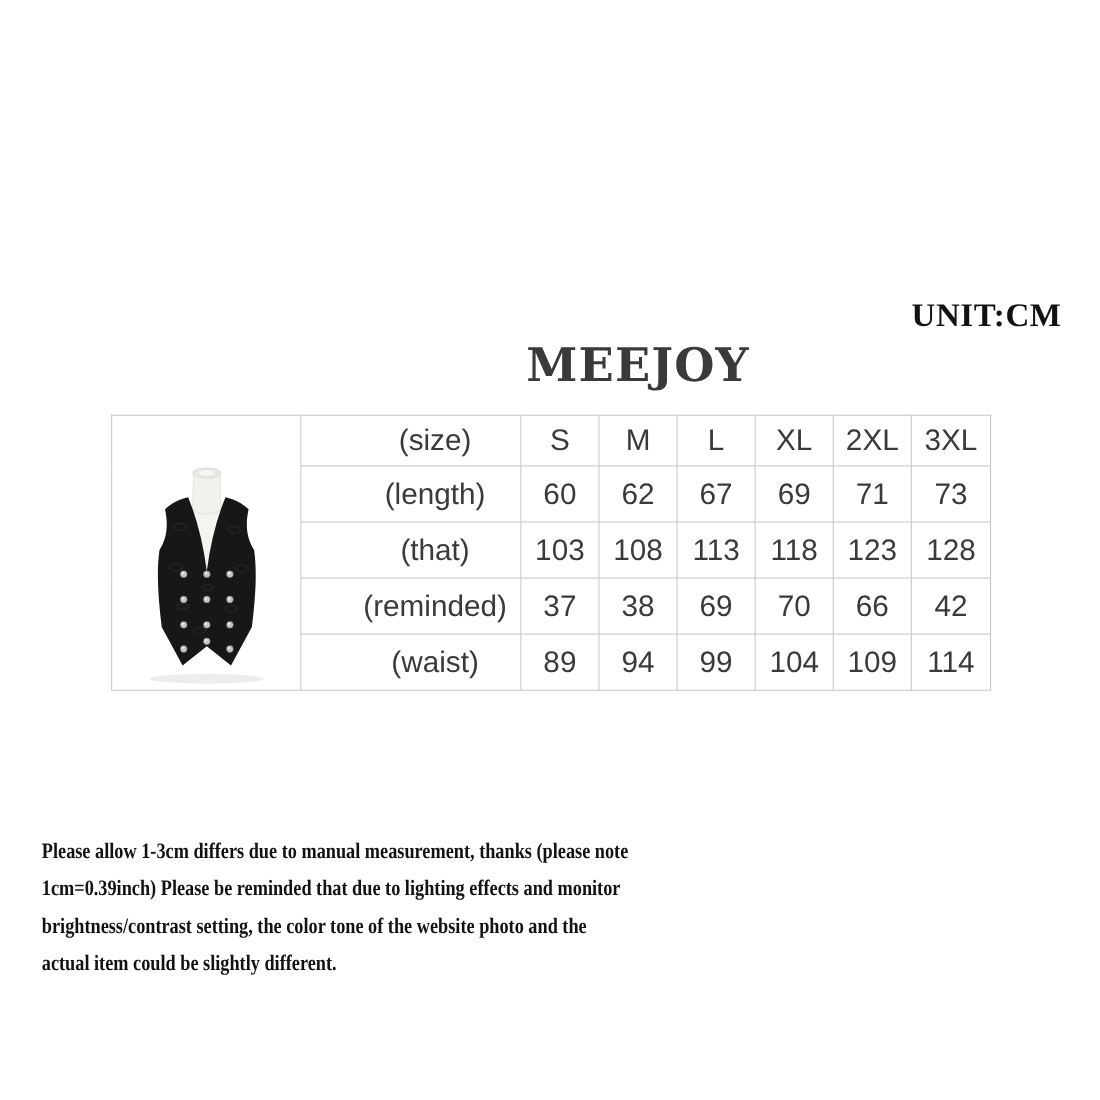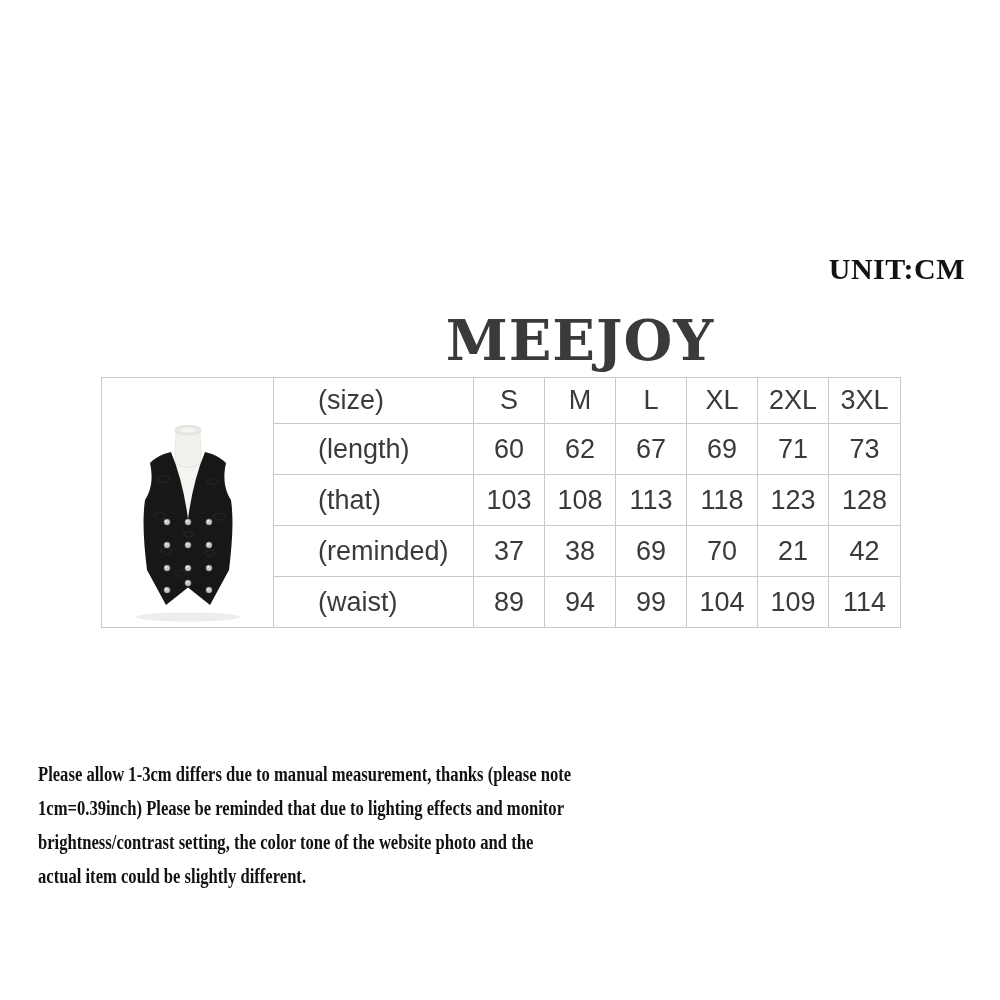--- a/index.html
+++ b/index.html
@@ -8,41 +8,41 @@
     --heading_text:#3a3a3a;
     --body_text:#121212;
   }
   *{box-sizing:border-box;}
   html,body{margin:0;padding:0;}
   body{
     width:1000px;height:1000px;position:relative;background:#ffffff;
     font-family:"Liberation Sans", sans-serif;overflow:hidden;
   }
   .unit-label{
-    position:absolute;top:252px;right:35px;
+    position:absolute;top:270px;right:35px;
     font-family:"Liberation Serif", serif;font-weight:700;font-size:30px;
     letter-spacing:0.5px;color:var(--body_text,#121212);
   }
   .brand-title{
     position:absolute;top:307px;left:580px;transform:translateX(-50%);
-    margin:0;font-family:"DejaVu Serif", serif;font-weight:700;font-size:56px;
+    margin:0;font-family:"DejaVu Serif", serif;font-weight:700;font-size:42px;
     letter-spacing:1px;color:var(--heading_text,#3a3a3a);white-space:nowrap;
   }
   table.size-table{
     position:absolute;left:101px;top:377px;width:798px;
     border-collapse:collapse;table-layout:fixed;
   }
   .size-table td{
     border:1px solid var(--grid_line,#c9c9c9);
     font-size:27px;color:var(--table_text,#3a3a3a);
     padding:0;vertical-align:middle;
   }
   .size-table tr{height:51px;}
   .size-table tr.r-head{height:46px;}
-  .size-table td.lbl{padding-left:44px;}
+  .size-table td.lbl{text-align:center;padding-left:44px;}
   .size-table td.val{text-align:center;}
   .size-table td.img-cell{vertical-align:bottom;text-align:center;}
   .img-cell svg{display:block;margin:0 auto 4px auto;}
   .disclaimer{
     position:absolute;left:38px;top:757px;width:950px;
     font-family:"Liberation Serif", serif;font-weight:700;font-size:20px;
     line-height:34px;color:var(--body_text,#121212);
   }
   .disclaimer .line{
     white-space:nowrap;transform:scaleX(0.83);transform-origin:0 50%;
@@ -143,21 +143,21 @@
       <td class="val">118</td>
       <td class="val">123</td>
       <td class="val">128</td>
     </tr>
     <tr>
       <td class="lbl">(reminded)</td>
       <td class="val">37</td>
       <td class="val">38</td>
       <td class="val">69</td>
       <td class="val">70</td>
-      <td class="val">21</td>
+      <td class="val">66</td>
       <td class="val">42</td>
     </tr>
     <tr>
       <td class="lbl">(waist)</td>
       <td class="val">89</td>
       <td class="val">94</td>
       <td class="val">99</td>
       <td class="val">104</td>
       <td class="val">109</td>
       <td class="val">114</td>

